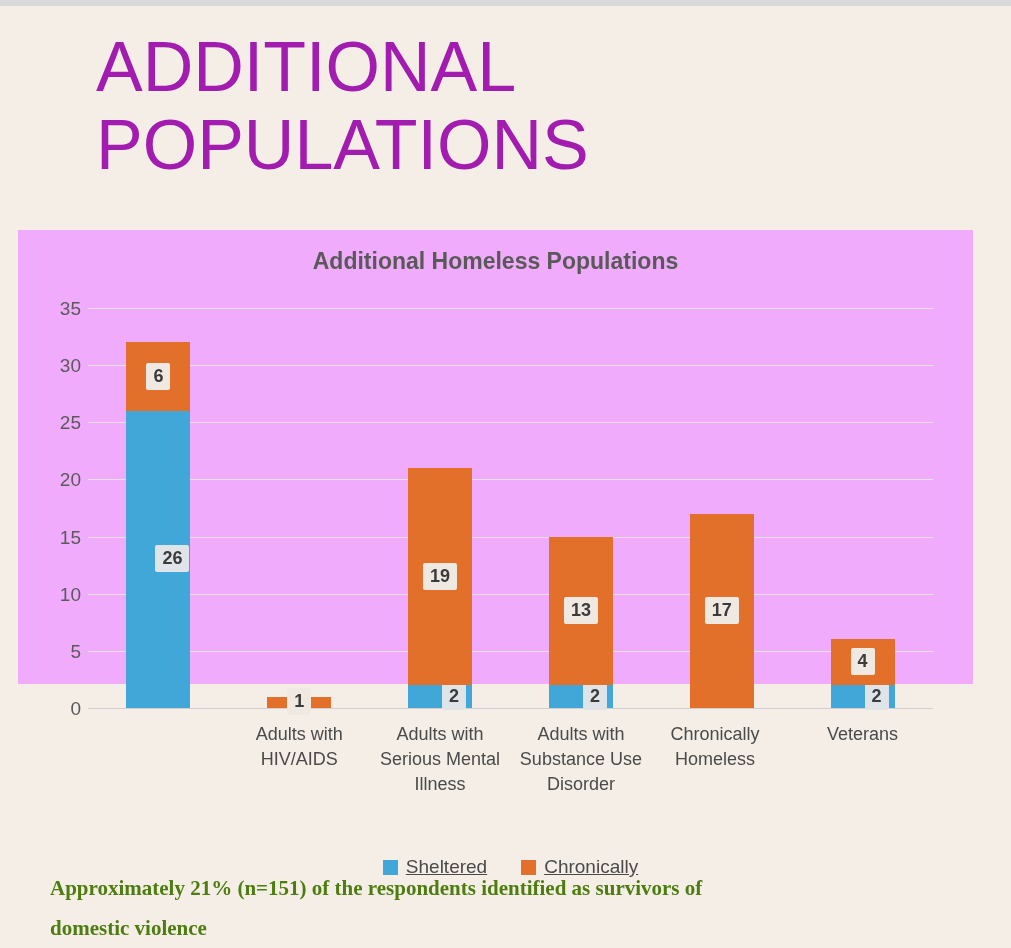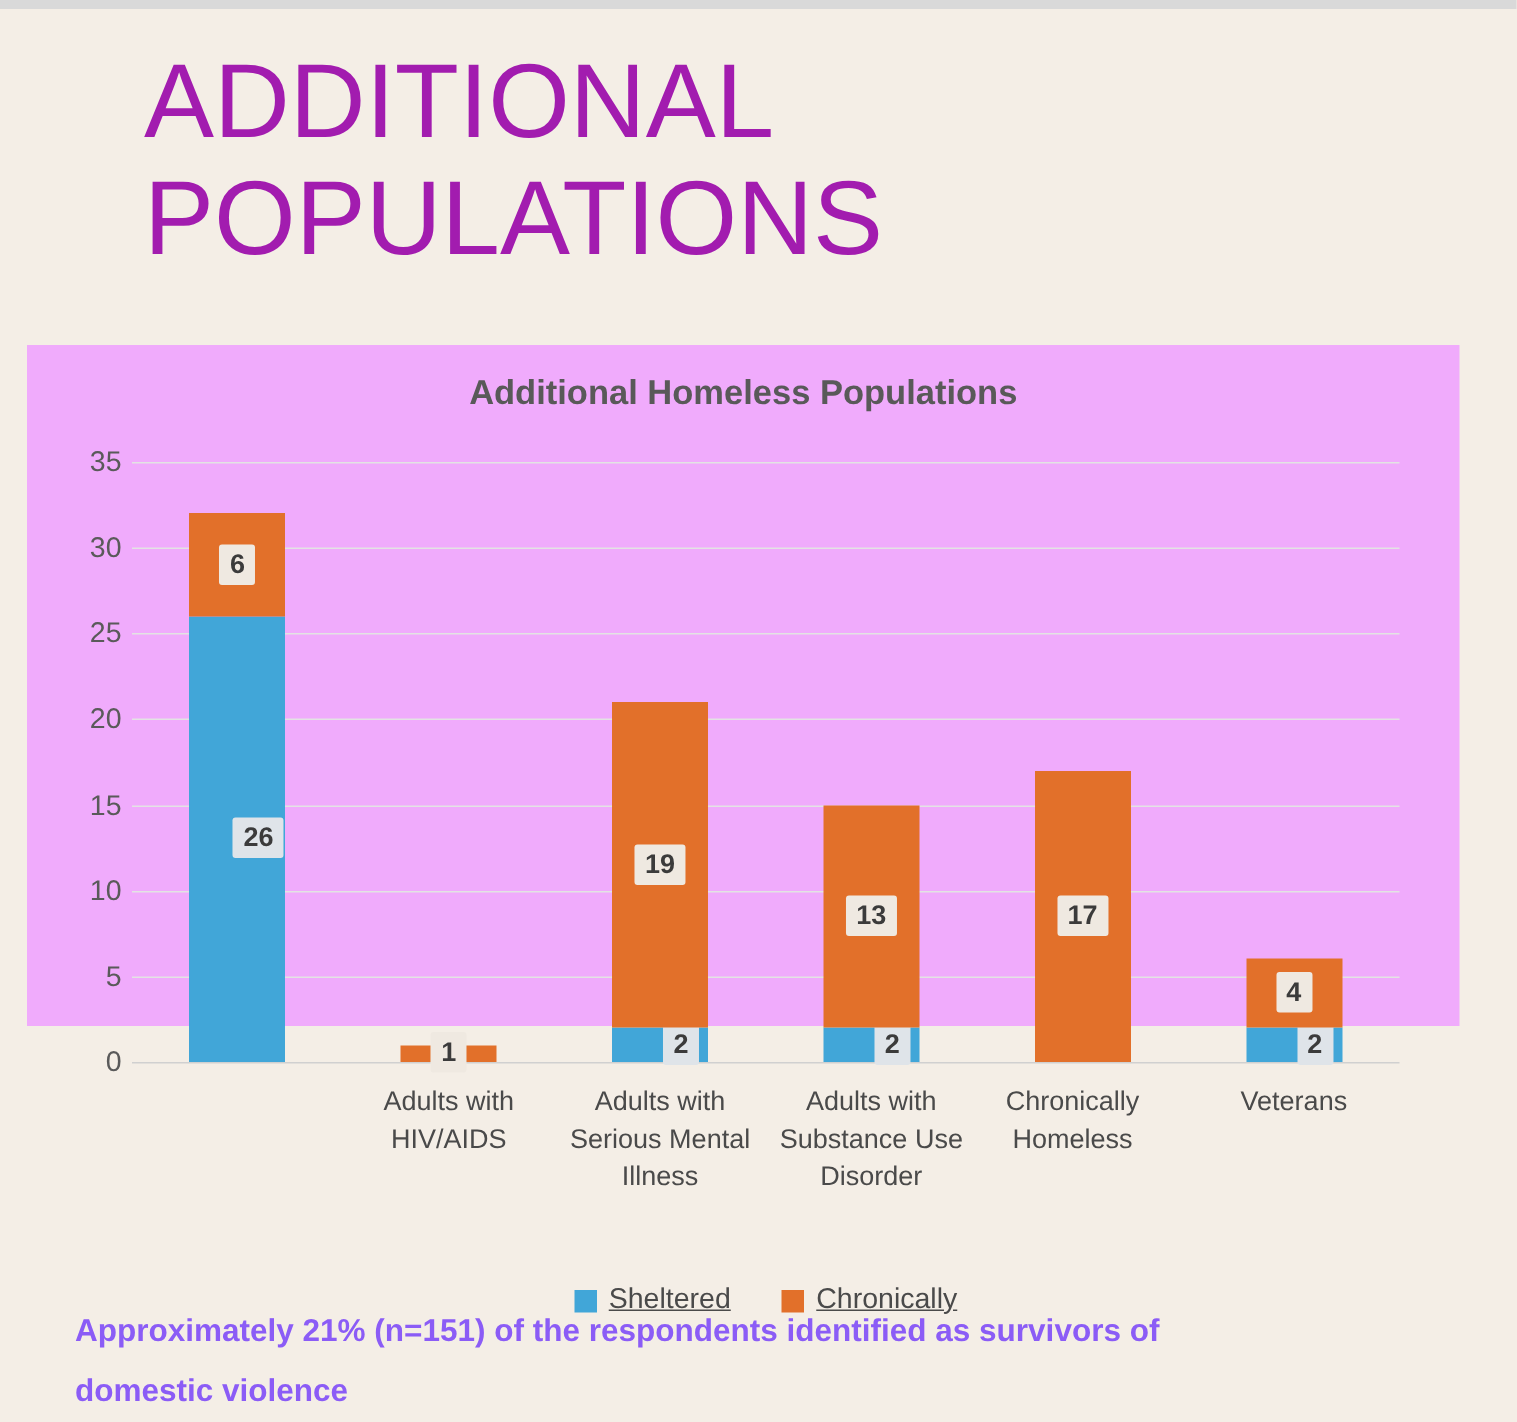--- a/index.html
+++ b/index.html
@@ -80,21 +80,21 @@
   }
   .legend{
     position:absolute;left:0;top:548px;width:845px;
     display:flex;justify-content:center;align-items:center;gap:34px;
   }
   .legend-item{display:flex;align-items:center;gap:8px;}
   .swatch{width:15px;height:15px;display:block;}
   .legend-label{font-size:19px;color:#4a4a4a;text-decoration:underline;}
   .caption{
     position:absolute;left:50px;top:868px;width:900px;
-    font-size:21px;line-height:40px;font-weight:bold;color:#8b5cf6;
+    font-size:21px;line-height:40px;font-weight:bold;color:#4d7c0f;font-family:Liberation Serif, serif;
   }
 </style>
 </head>
 <body>
 
 <div class="top-strip"></div>
 
 <div class="slide-title">ADDITIONAL POPULATIONS</div>
 
 <div class="chart-card">

